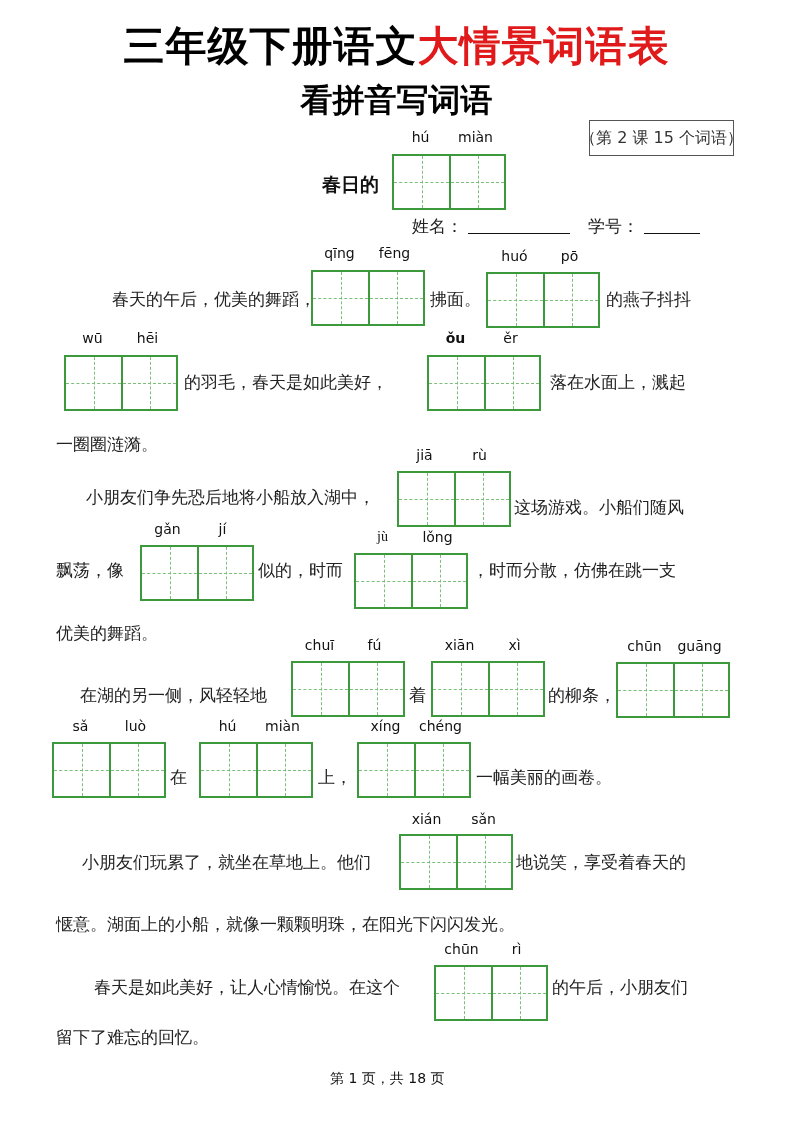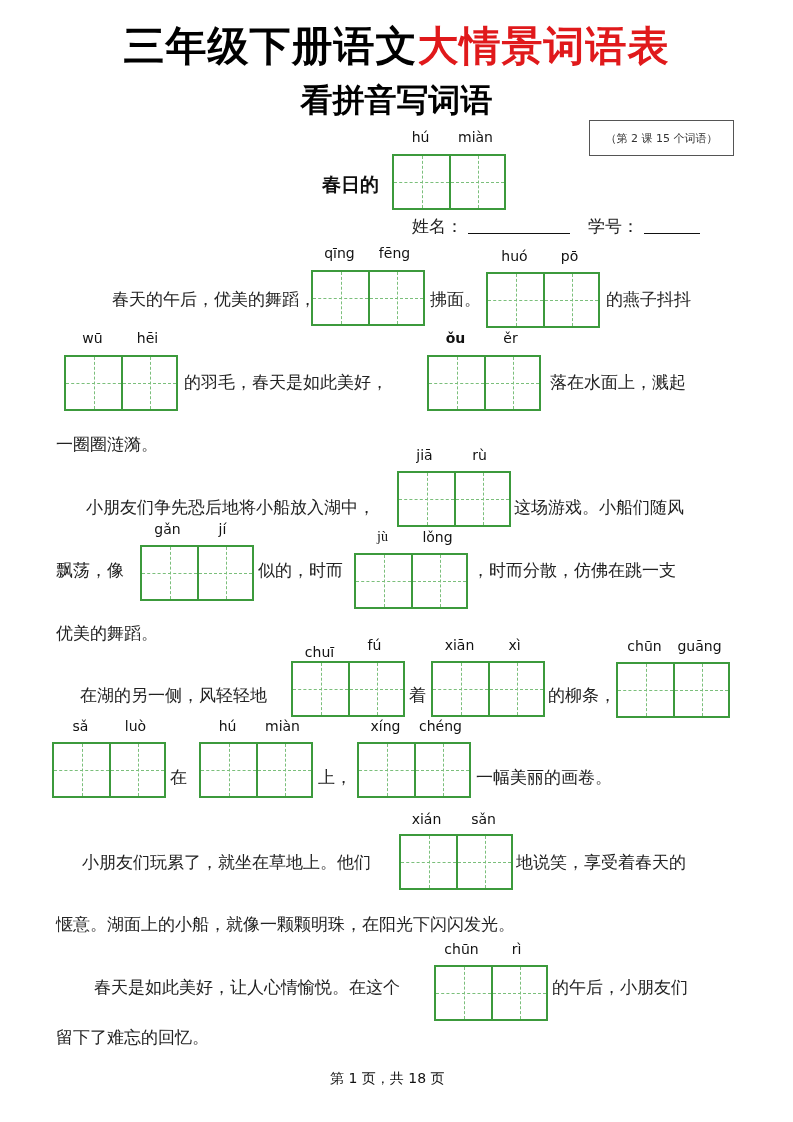--- a/index.html
+++ b/index.html
@@ -3,21 +3,21 @@
 <meta charset="utf-8">
 <style>
   * { margin: 0; padding: 0; box-sizing: border-box; }
   html, body { width: 793px; height: 1122px; background: #ffffff; overflow: hidden; }
   body { position: relative; font-family: "DejaVu Serif", "Liberation Serif", serif; color: #111; }
   .abs { position: absolute; white-space: nowrap; }
   .title { top: 18px; left: 0; width: 793px; text-align: center; font-family: "DejaVu Sans", sans-serif; font-weight: bold; font-size: 41px; letter-spacing: 1px; line-height: 56px; }
   .title .black { color: #000; }
   .title .red { color: #e0191b; }
   .subtitle { top: 78px; left: 0; width: 793px; text-align: center; font-family: "DejaVu Sans", sans-serif; font-weight: bold; font-size: 32px; line-height: 44px; color: #000; }
-  .lesson-badge { top: 120px; left: 589px; width: 145px; height: 36px; border: 1px solid #555; font-size: 11px; font-family: "DejaVu Sans", sans-serif; color: #333; display: flex; align-items: center; justify-content: center; }
+  .lesson-badge { top: 120px; left: 589px; width: 145px; height: 36px; border: 1px solid #555; font-size: 16px; font-family: "DejaVu Sans", sans-serif; color: #333; display: flex; align-items: center; justify-content: center; }
   .worktitle { font-family: "DejaVu Sans", sans-serif; font-weight: bold; font-size: 19px; color: #111; }
   .txt { font-size: 17px; line-height: 24px; color: #222; }
   .py { font-family: "DejaVu Sans", sans-serif; font-size: 14px; color: #111; text-align: center; width: 55px; line-height: 18px; }
   .box { position: absolute; height: 56px; border: 2px solid #3c9a3c; display: flex; }
   .cell { position: relative; width: 55px; height: 100%; }
   .cell + .cell { border-left: 2px solid #3c9a3c; }
   .cell::before { content: ""; position: absolute; left: 50%; top: 0; bottom: 0; border-left: 1px dashed #7bbf7b; }
   .cell::after { content: ""; position: absolute; top: 50%; left: 0; right: 0; border-top: 1px dashed #7bbf7b; }
   .uline { display: inline-block; border-bottom: 1px solid #111; height: 18px; vertical-align: baseline; }
   .footer { top: 1070px; left: 0; width: 793px; text-align: center; font-family: "DejaVu Sans", sans-serif; font-size: 14px; }
@@ -75,21 +75,21 @@
 <div class="abs txt" style="top:370px;left:184px;">的羽毛，春天是如此美好，</div>
 <div class="box" style="top:355px;left:427px;">
     <div class="cell"></div>
     <div class="cell"></div>
   </div>
 <div class="abs txt" style="top:370px;left:550px;">落在水面上，溅起</div>
 <div class="abs txt" style="top:432px;left:56px;">一圈圈涟漪。</div>
 
 <div class="abs py" style="top:446px;left:397px;">jiā</div>
 <div class="abs py" style="top:446px;left:452px;">rù</div>
-<div class="abs txt" style="top:495px;left:86px;">小朋友们争先恐后地将小船放入湖中，</div>
+<div class="abs txt" style="top:485px;left:86px;">小朋友们争先恐后地将小船放入湖中，</div>
 <div class="box" style="top:471px;left:397px;">
     <div class="cell"></div>
     <div class="cell"></div>
   </div>
 <div class="abs txt" style="top:495px;left:514px;">这场游戏。小船们随风</div>
 
 <div class="abs py" style="top:520px;left:140px;">gǎn</div>
 <div class="abs py" style="top:520px;left:195px;">jí</div>
 <div class="abs py" style="top:528px;left:355px;font-family:Liberation Serif, serif;">jù</div>
 <div class="abs py" style="top:528px;left:410px;">lǒng</div>
@@ -100,21 +100,21 @@
     <div class="cell"></div>
   </div>
 <div class="abs txt" style="top:558px;left:258px;">似的，时而</div>
 <div class="box" style="top:553px;left:354px;">
     <div class="cell"></div>
     <div class="cell"></div>
   </div>
 <div class="abs txt" style="top:558px;left:472px;">，时而分散，仿佛在跳一支</div>
 <div class="abs txt" style="top:621px;left:56px;">优美的舞蹈。</div>
 
-<div class="abs py" style="top:636px;left:292px;margin-top:7px;">chuī</div>
+<div class="abs py" style="top:636px;left:292px;">chuī</div>
 <div class="abs py" style="top:636px;left:347px;">fú</div>
 <div class="abs py" style="top:636px;left:432px;">xiān</div>
 <div class="abs py" style="top:636px;left:487px;">xì</div>
 <div class="abs py" style="top:637px;left:617px;">chūn</div>
 <div class="abs py" style="top:637px;left:672px;">guāng</div>
 
 <div class="abs txt" style="top:683px;left:80px;">在湖的另一侧，风轻轻地</div>
 <div class="box" style="top:661px;left:291px;">
     <div class="cell"></div>
     <div class="cell"></div>

